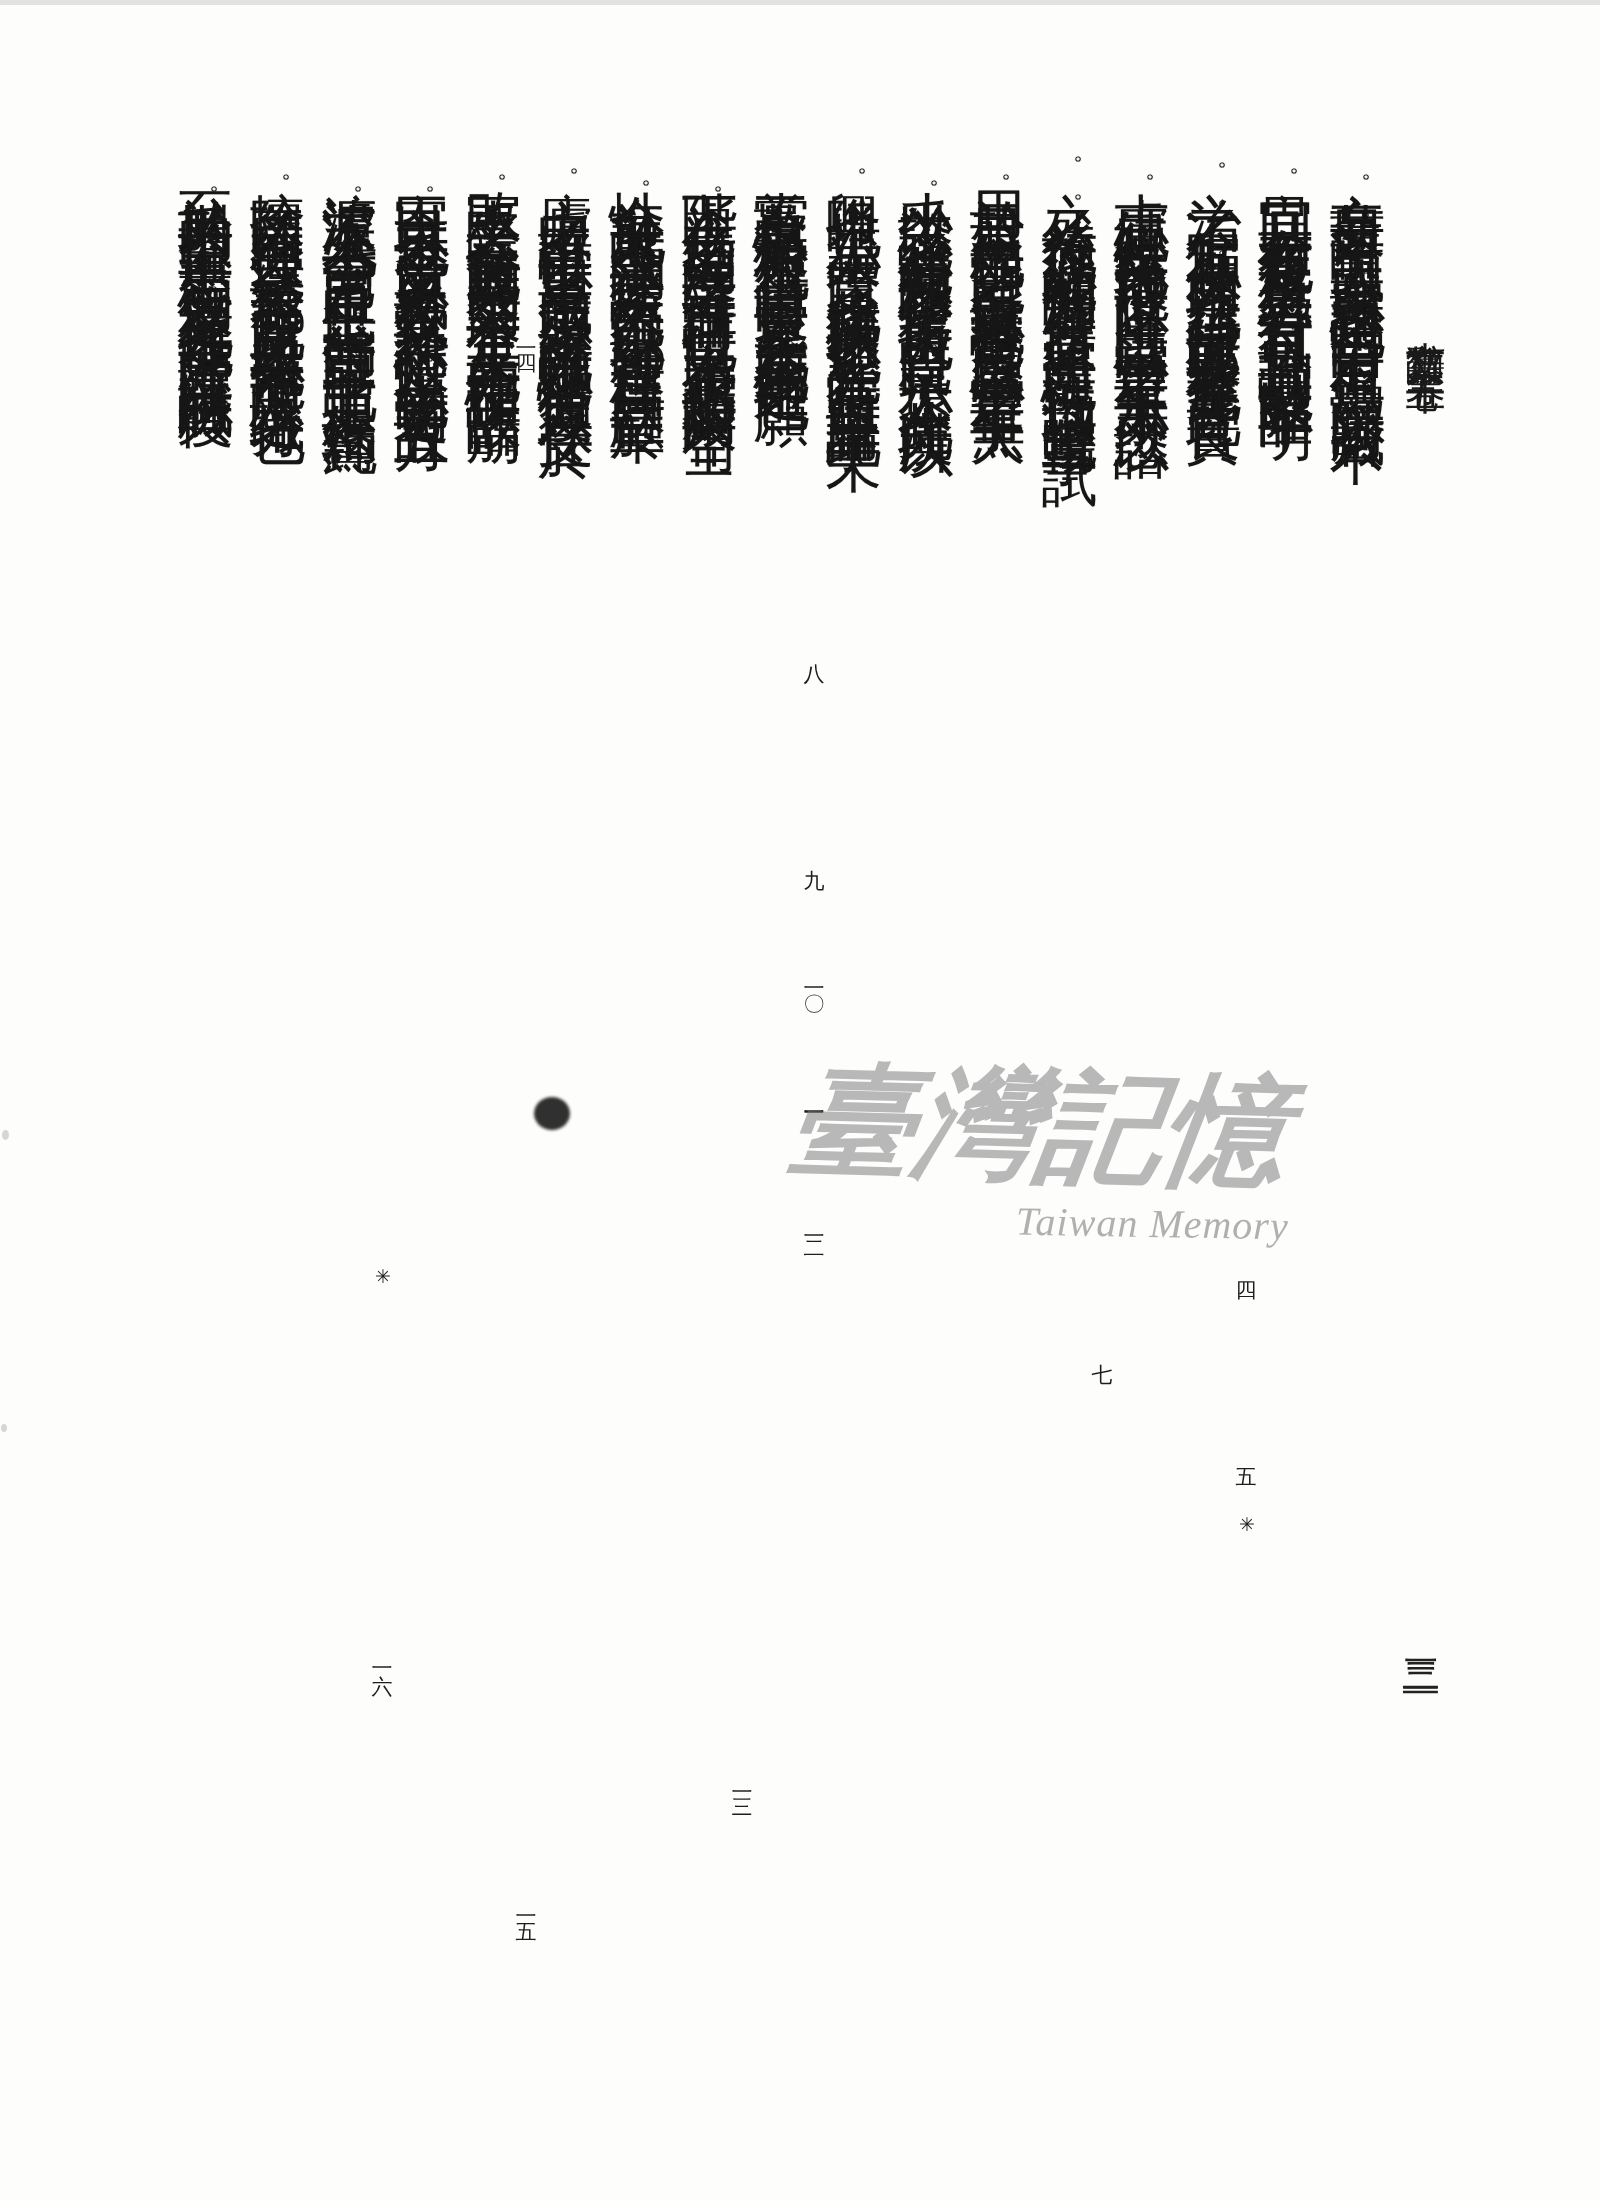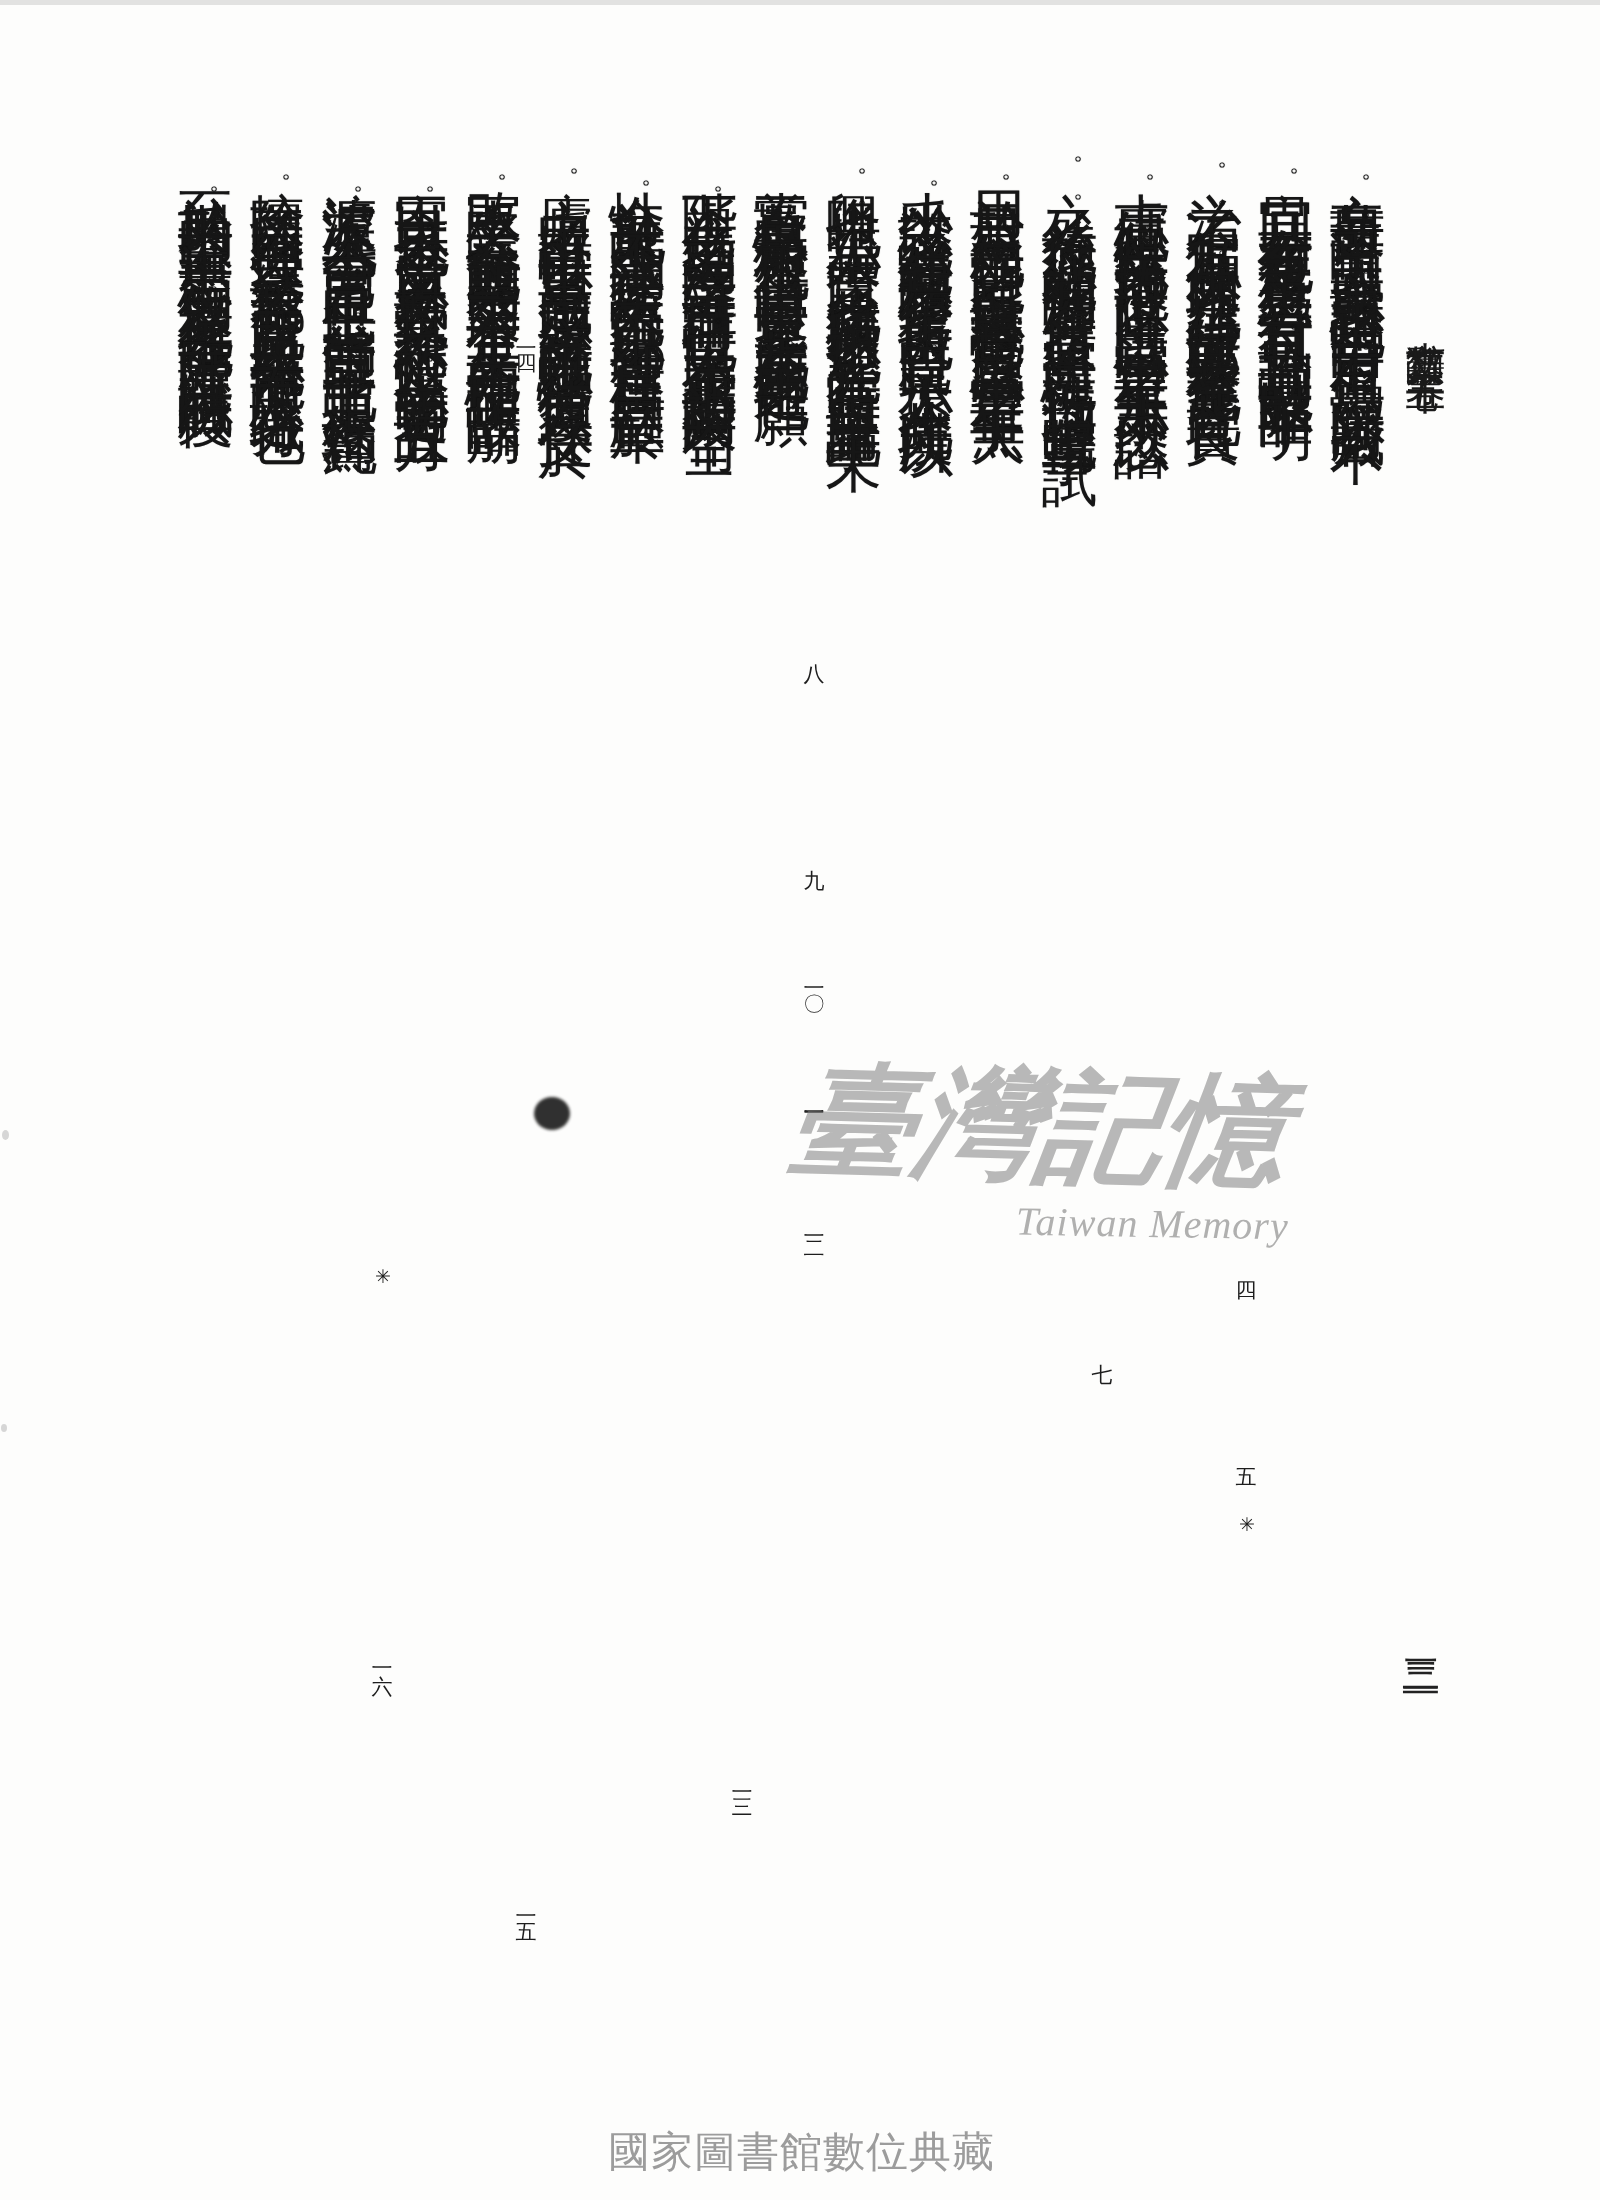--- a/index.html
+++ b/index.html
@@ -138,17 +138,16 @@
       <span class="ann" style="left: 515px; top: 337px;">一四</span>
       <span class="ann" style="left: 515px; top: 1905px;">一五</span>
       <span class="ann variant" style="left: 371px; top: 1265px;">✳</span>
       <span class="ann" style="left: 371px; top: 1657px;">一六</span>
       <div class="blot" style="left: 534px; top: 1097px;"></div>
     </div>
 
   <div class="watermark-cjk">臺灣記憶</div>
   <div class="watermark-latin">Taiwan Memory</div>
 
-  <div class="caption">國家圖書館數位典藏</div>
 
   <div class="speck" style="left:2px;top:1130px;width:7px;height:10px;"></div>
   <div class="speck" style="left:1px;top:1424px;width:6px;height:8px;"></div>
 </div>
 
 </body></html>

